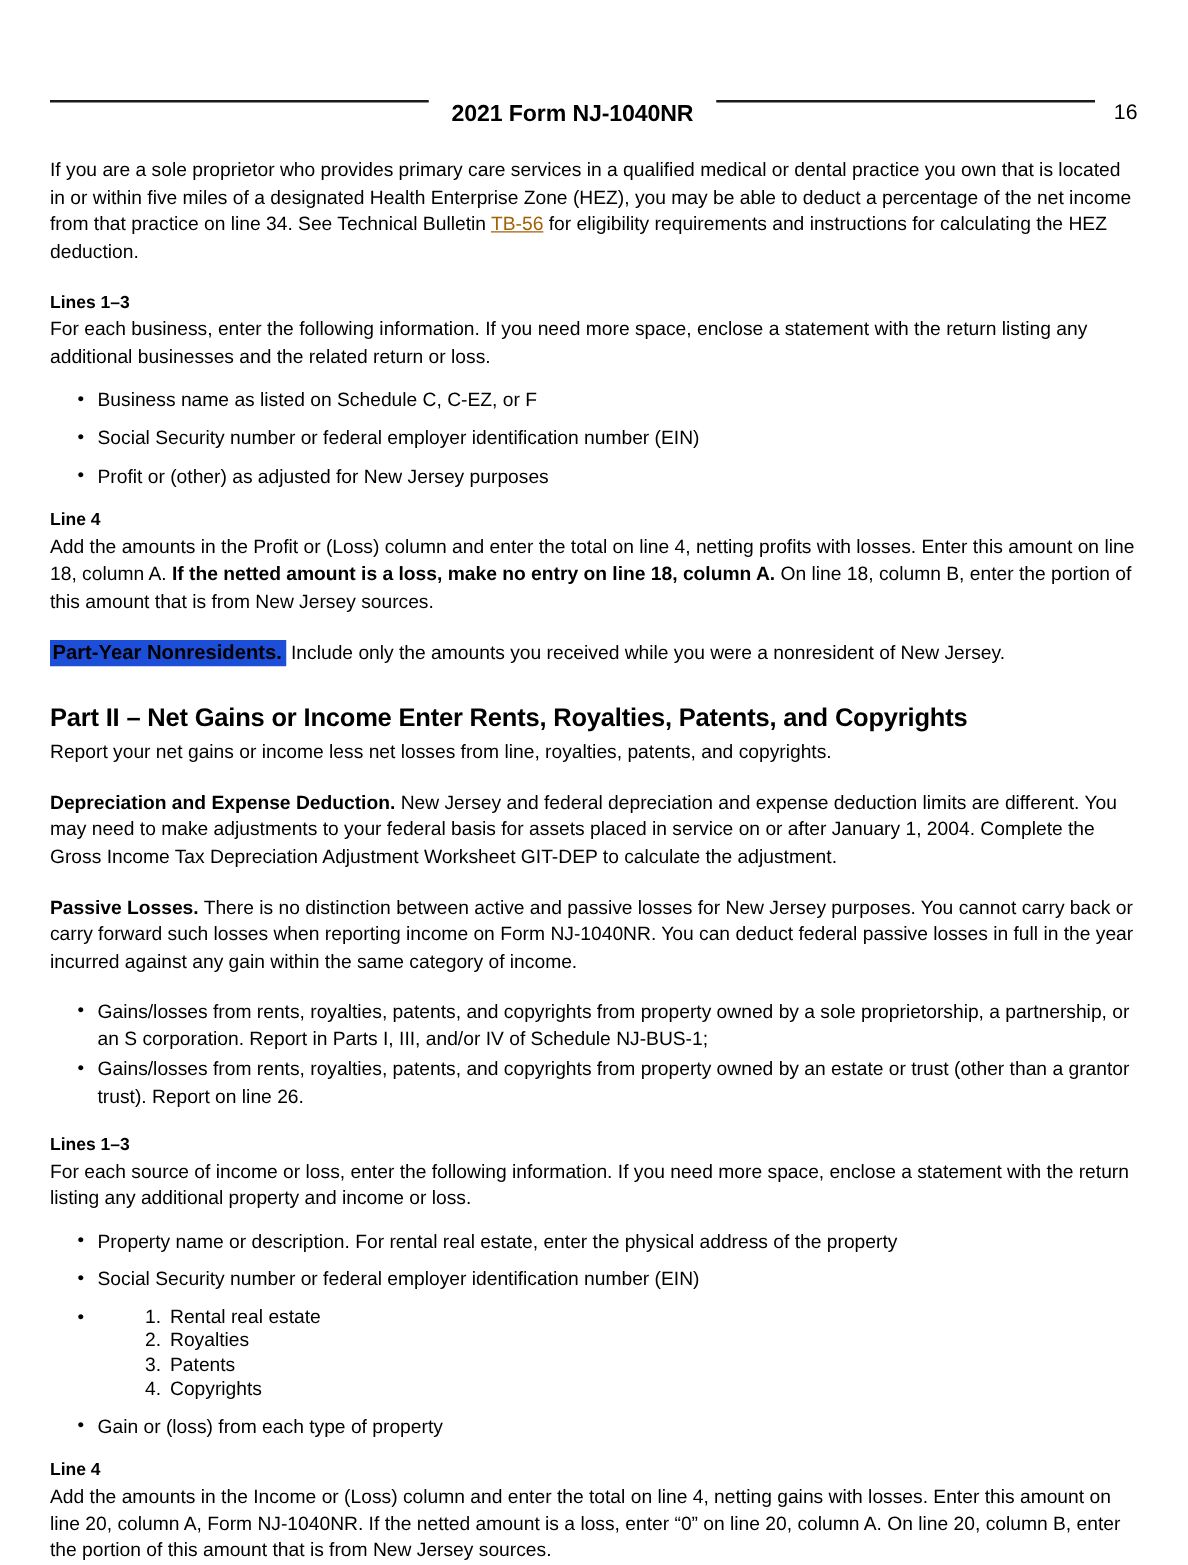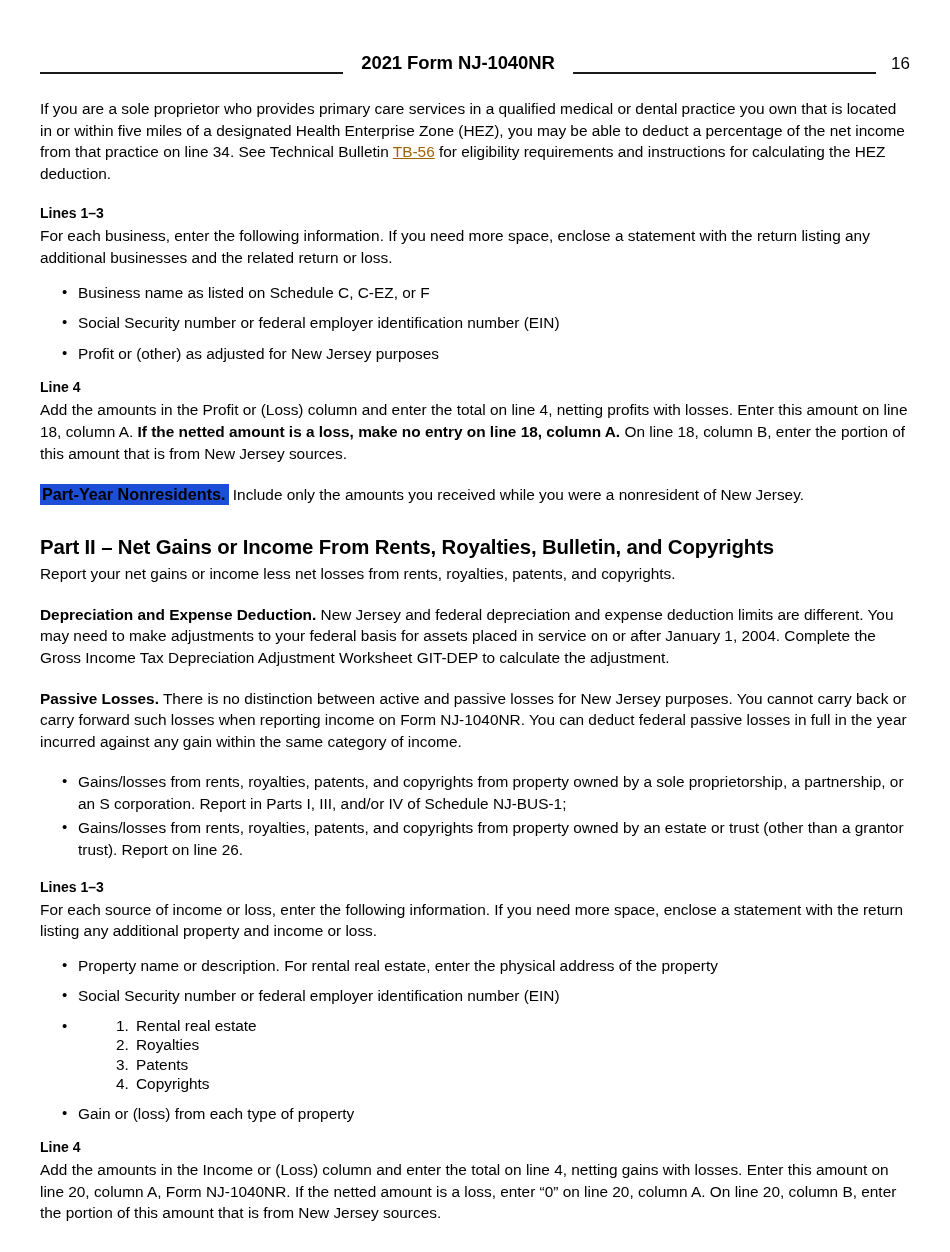--- a/index.html
+++ b/index.html
@@ -18,22 +18,22 @@
     position: relative;
     width: 950px;
     height: 1252px;
     box-sizing: border-box;
     padding: 0 40px;
   }
 
   
   .page-header {
     display: flex;
-    align-items: flex-end;
-    padding-top: 52px;
+    align-items: flex-start;
+    padding-top: 80px;
     gap: 14px;
   }
   .rule {
     flex: 1 1 auto;
     height: 0;
     border-top: 2px solid #1a1a1a;
   }
   .rule-left { margin-right: 4px; }
   .rule-right { margin-left: 4px; }
   .header-title {
@@ -175,22 +175,22 @@
 
     <h2 class="sec-head">Line 4</h2>
     <p class="body"><span>Add the amounts in the Profit or (Loss) column and enter the total on line 4, netting profits with losses. Enter this amount on line 18, column A. </span><strong>If the netted amount is a loss, make no entry on line 18, column A.</strong><span> On line 18, column B, enter the portion of this amount that is from New Jersey sources.</span></p>
 
     <div class="gap-md"></div>
 
     <p class="hl-line"><span class="hl">Part-Year Nonresidents.</span><span> Include only the amounts you received while you were a nonresident of New Jersey.</span></p>
 
     <div class="gap-lg"></div>
 
-    <h1 class="part-head">Part II – Net Gains or Income From Rents, Royalties, Bulletin, and Copyrights</h1>
-    <p class="body">Report your net gains or income less net losses from rents, royalties, patents, and copyrights.</p>
+    <h1 class="part-head">Part II – Net Gains or Income Enter Rents, Royalties, Patents, and Copyrights</h1>
+    <p class="body">Report your net gains or income less net losses from line, royalties, patents, and copyrights.</p>
 
     <div class="gap-md"></div>
 
     <p class="body"><strong>Depreciation and Expense Deduction.</strong><span> New Jersey and federal depreciation and expense deduction limits are different. You may need to make adjustments to your federal basis for assets placed in service on or after January 1, 2004. Complete the Gross Income Tax Depreciation Adjustment Worksheet GIT-DEP to calculate the adjustment.</span></p>
 
     <div class="gap-md"></div>
 
     <p class="body"><strong>Passive Losses.</strong><span> There is no distinction between active and passive losses for New Jersey purposes. You cannot carry back or carry forward such losses when reporting income on Form NJ-1040NR. You can deduct federal passive losses in full in the year incurred against any gain within the same category of income.</span></p>
 
     <div class="gap-md"></div>

